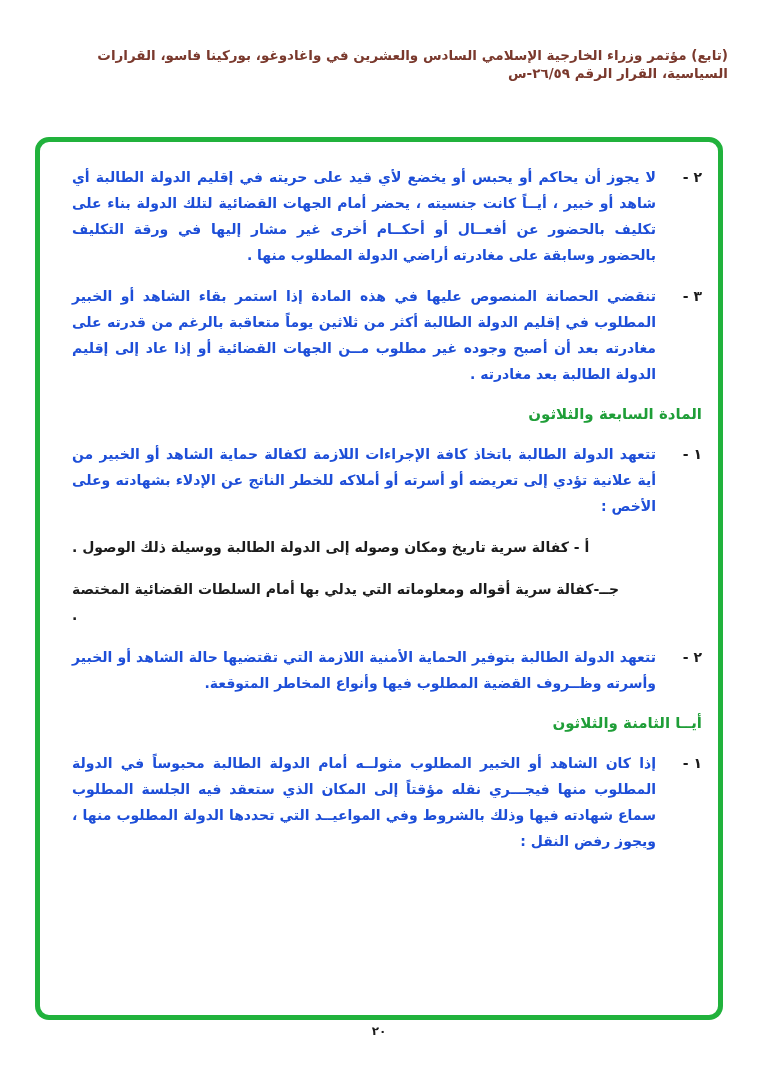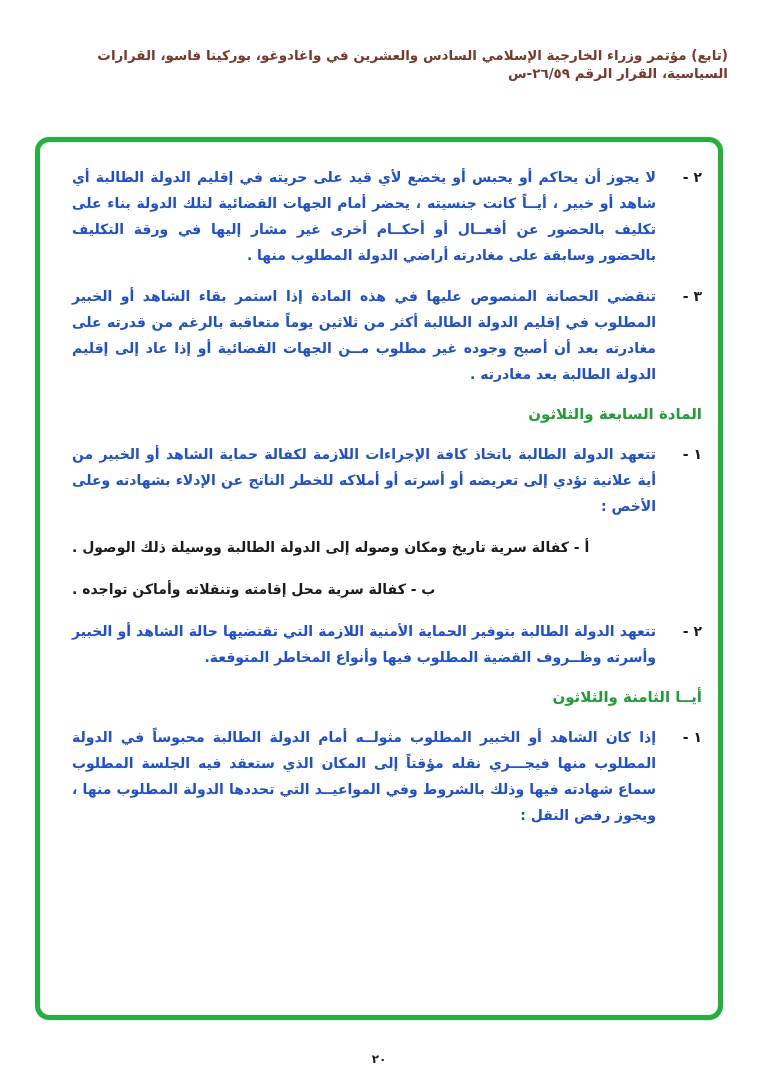--- a/index.html
+++ b/index.html
@@ -33,21 +33,21 @@
   .article-heading{
     font-weight:bold;font-size:15px;line-height:24px;
     color:#1f9e38;margin:4px 0 15px 0;
   }
   .sub{
     margin:0 74px 16px 0;font-weight:bold;font-size:14px;line-height:26px;
     color:#1b1b1b;text-align:left;
   }
   
   .page-number{
-    position:absolute;bottom:12px;left:0;right:0;text-align:center;
+    position:absolute;bottom:40px;left:0;right:0;text-align:center;
     font-size:12px;font-weight:bold;color:#1b1b1b;
   }
 </style>
 </head>
 <body>
 
 <div class="doc-header">
   <div class="line1">(تابع) مؤتمر وزراء الخارجية الإسلامي السادس والعشرين في واغادوغو، بوركينا فاسو، القرارات السياسية، القرار الرقم ٢٦/٥٩-س</div>
 </div>
 
@@ -64,21 +64,21 @@
   </div>
 
   <div class="article-heading">المادة السابعة والثلاثون</div>
 
   <div class="item">
     <span class="num">١ -</span>
     <p class="txt">تتعهد الدولة الطالبة باتخاذ كافة الإجراءات اللازمة لكفالة حماية الشاهد أو الخبير من أية علانية تؤدي إلى تعريضه أو أسرته أو أملاكه للخطر الناتج عن الإدلاء بشهادته وعلى الأخص :</p>
   </div>
 
   <div class="sub">أ -  كفالة سرية تاريخ ومكان وصوله إلى الدولة الطالبة ووسيلة ذلك الوصول .</div>
-  <div class="sub">ب - كفالة سرية محل إقامته وتنقلاته وأماكن تواجده .</div>
+  <div class="sub">جــ-كفالة سرية أقواله ومعلوماته التي يدلي بها أمام السلطات القضائية المختصة .</div>
 
   <div class="item">
     <span class="num">٢ -</span>
     <p class="txt">تتعهد الدولة الطالبة بتوفير الحماية الأمنية اللازمة التي تقتضيها حالة الشاهد أو الخبير وأسرته وظــروف القضية المطلوب فيها وأنواع المخاطر المتوقعة.</p>
   </div>
 
   <div class="article-heading">أيــا الثامنة والثلاثون</div>
 
   <div class="item">
     <span class="num">١ -</span>

